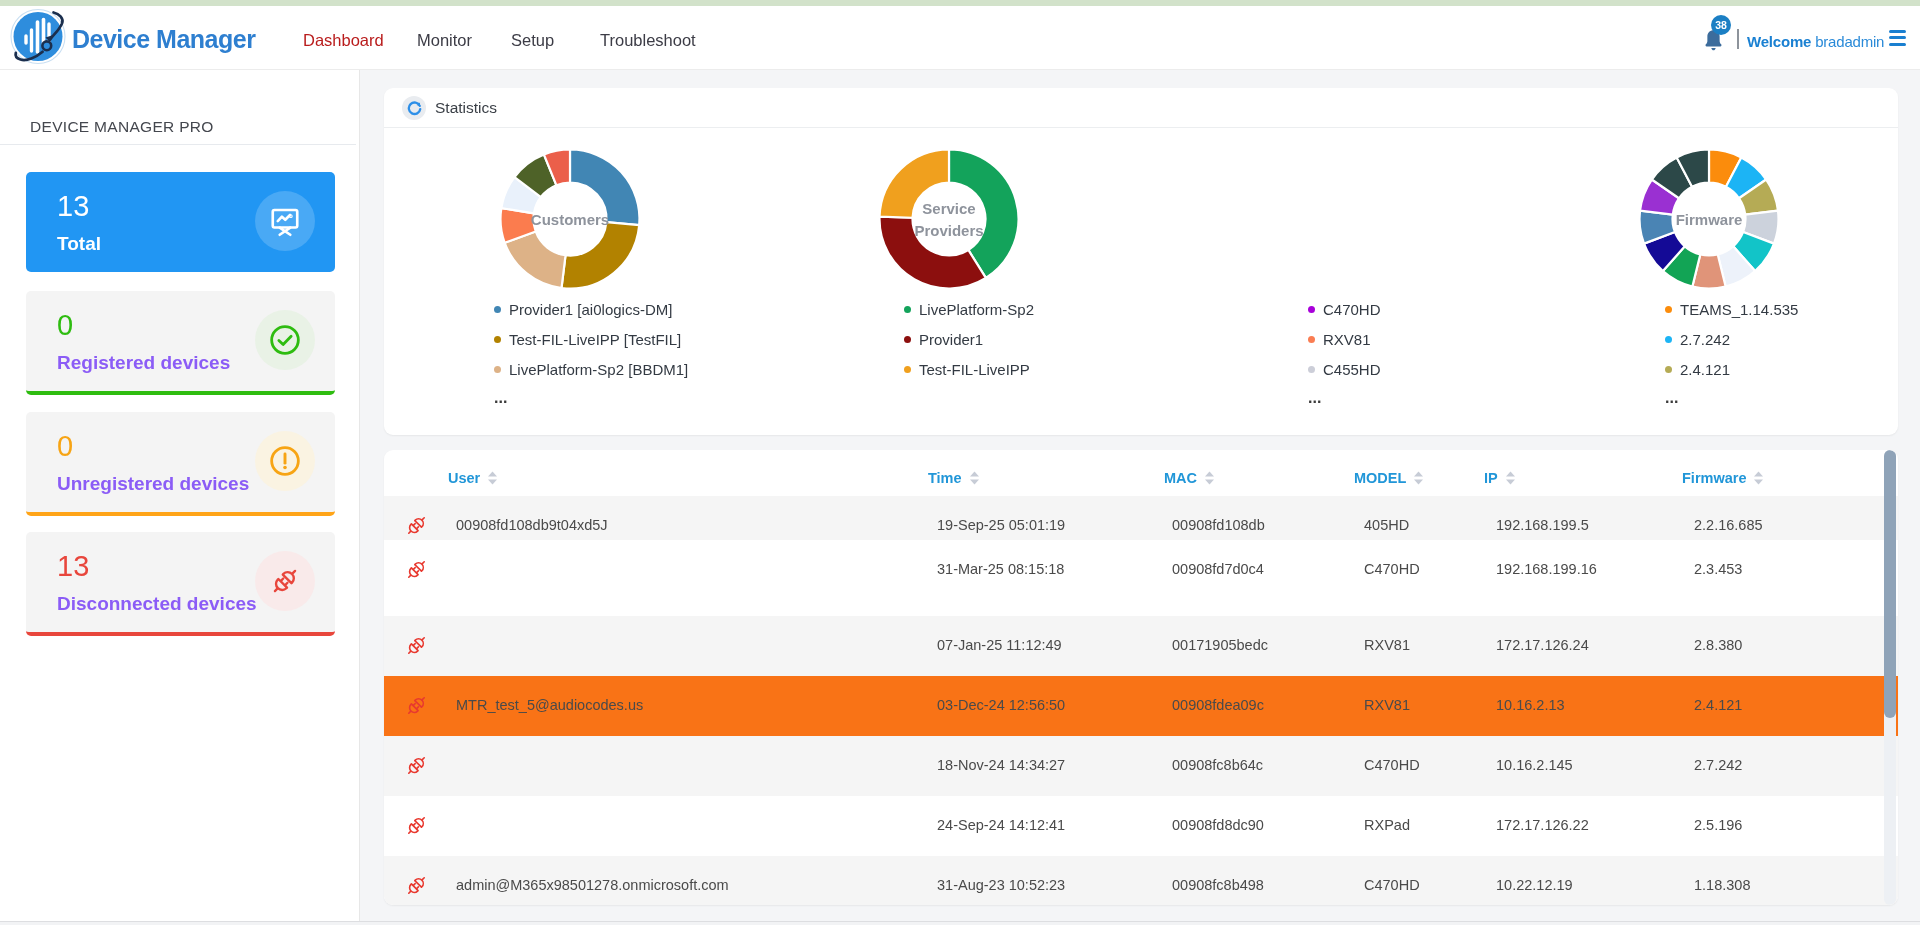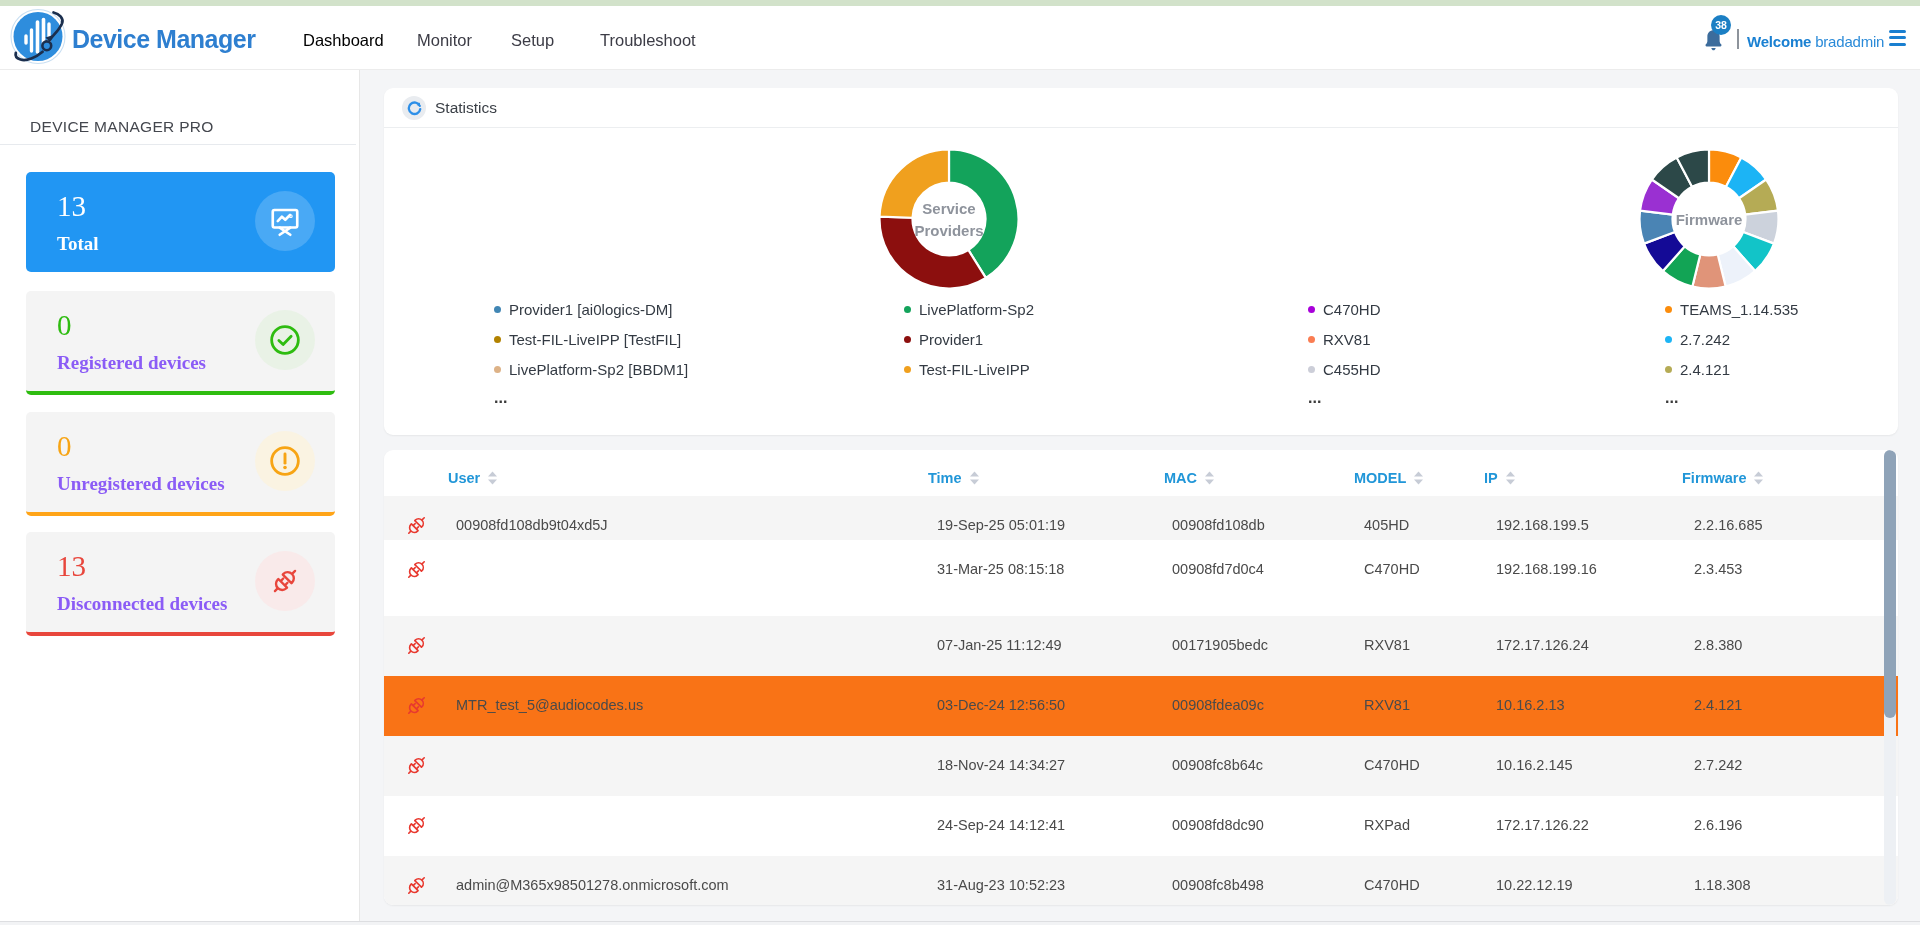--- a/index.html
+++ b/index.html
@@ -1,32 +1,32 @@
 <!DOCTYPE html>
 <html><head><meta charset="utf-8"><style>
 * { margin:0; padding:0; box-sizing:border-box; }
 html,body { width:1920px; height:925px; overflow:hidden; font-family:"Liberation Sans",sans-serif; background:#f4f5f7; }
 #topstrip { position:absolute; left:0; top:0; width:1920px; height:6px; background:#d2e2ca; }
 #header { position:absolute; left:0; top:6px; width:1920px; height:64px; background:#fff; border-bottom:1px solid #ececec; }
 #logo { position:absolute; left:4px; top:-4px; }
 #apptitle { position:absolute; left:72px; top:19px; font-size:25px; font-weight:700; color:#2e7fd0; letter-spacing:-0.5px; }
 .nav { position:absolute; top:25px; font-size:16.5px; color:#3c3c46; }
-#nav1 { left:303px; color:#000000; }
+#nav1 { left:303px; color:#b91c1c; }
 #nav2 { left:417px; } #nav3 { left:511px; } #nav4 { left:600px; }
 #bell { position:absolute; left:1702px; top:22px; }
 #badge { position:absolute; left:1711px; top:9px; width:20px; height:20px; border-radius:50%; background:#1b7fc4; color:#fff; font-size:10.5px; font-weight:700; text-align:center; line-height:20px; }
 #vsep { position:absolute; left:1737px; top:23px; width:1.5px; height:20px; background:#8d939b; }
 #welcome { position:absolute; left:1747px; top:27px; font-size:15px; letter-spacing:-0.2px; color:#1a80d2; font-weight:700; }
 #welcome span { font-weight:400; color:#2a8ad8; }
 #burger { position:absolute; left:1889px; top:24px; width:16.5px; }
 #burger div { height:3px; background:#1a7fd0; margin-bottom:3.4px; border-radius:1.5px; }
 #sidebar { position:absolute; left:0; top:70px; width:360px; height:852px; background:#fff; border-right:1px solid #e7e7e7; }
 #sbtitle { position:absolute; left:30px; top:48px; font-size:15.5px; color:#44474e; letter-spacing:0.3px; }
 #sbline { position:absolute; left:0; top:74px; width:356px; border-bottom:1px solid #e7eaee; }
-.card { position:absolute; left:26px; width:309px; height:100px; background:#f4f4f4; border-radius:5px;font-family:Liberation Serif, serif; }
+.card { position:absolute; left:26px; width:309px; height:100px; background:#f4f4f4; border-radius:5px; }
 .card .num { position:absolute; left:31px; top:19px; font-size:29px; line-height:1.1; }
 .card .lbl { position:absolute; left:31px; top:61px; font-size:19px; font-weight:700; color:#8b5cf6; }
 .card .iconc { position:absolute; left:229px; top:19px; width:60px; height:60px; border-radius:50%; display:flex; align-items:center; justify-content:center; }
 #card1 { top:102px; background:#2196f3; }
 #card1 .num, #card1 .lbl { color:#fff; }
 #card1 .iconc { background:rgba(255,255,255,0.18); }
 #card2 { top:221px; height:104px; border-bottom:4px solid #2ebc10; }
 #card2 .num { color:#2ebc10; }
 #card2 .iconc { background:#e9f2e6; }
 #card3 { top:342px; height:104px; border-bottom:4px solid #ffa417; }
@@ -149,20 +149,30 @@
 </div>
 <div id="stats">
   <div id="statshead"></div>
   <div id="statsicon">
       <svg width="15" height="15" viewBox="0 0 16 16" style="display:block">
 <path d="M13.6,5.2 A6.1,6.1 0 1 0 14.1,8.6" fill="none" stroke="#2d8fe8" stroke-width="2.5" stroke-linecap="round"></path>
 <path d="M13.9,1.6 L13.7,5.6 L10.2,4.3 Z" fill="#2d8fe8"></path>
 </svg>
     </div>
   <div id="statslbl">Statistics</div>
+  <div class="donut" style="left:106px"><svg width="160" height="160" viewBox="0 0 160 160">
+        <path d="M80.00,10.50 A69.5,69.5 0 0 1 149.24,86.06 L116.36,83.18 A36.5,36.5 0 0 0 80.00,43.50 Z" fill="#4186b4" stroke="#ffffff" stroke-width="2.2" stroke-linejoin="round"></path>
+        <path d="M149.24,86.06 A69.5,69.5 0 0 1 71.53,148.98 L75.55,116.23 A36.5,36.5 0 0 0 116.36,83.18 Z" fill="#b28200" stroke="#ffffff" stroke-width="2.2" stroke-linejoin="round"></path>
+        <path d="M71.53,148.98 A69.5,69.5 0 0 1 14.69,103.77 L45.70,92.48 A36.5,36.5 0 0 0 75.55,116.23 Z" fill="#ddb287" stroke="#ffffff" stroke-width="2.2" stroke-linejoin="round"></path>
+        <path d="M14.69,103.77 A69.5,69.5 0 0 1 11.36,69.13 L43.95,74.29 A36.5,36.5 0 0 0 45.70,92.48 Z" fill="#fb7c4e" stroke="#ffffff" stroke-width="2.2" stroke-linejoin="round"></path>
+        <path d="M11.36,69.13 A69.5,69.5 0 0 1 24.49,38.17 L50.85,58.03 A36.5,36.5 0 0 0 43.95,74.29 Z" fill="#e9f1fb" stroke="#ffffff" stroke-width="2.2" stroke-linejoin="round"></path>
+        <path d="M24.49,38.17 A69.5,69.5 0 0 1 53.96,15.56 L66.33,46.16 A36.5,36.5 0 0 0 50.85,58.03 Z" fill="#4e6228" stroke="#ffffff" stroke-width="2.2" stroke-linejoin="round"></path>
+        <path d="M53.96,15.56 A69.5,69.5 0 0 1 80.00,10.50 L80.00,43.50 A36.5,36.5 0 0 0 66.33,46.16 Z" fill="#eb5f4a" stroke="#ffffff" stroke-width="2.2" stroke-linejoin="round"></path>
+        <text x="80" y="85.5" text-anchor="middle" font-size="15" font-weight="700" fill="#8e939c" font-family="Liberation Sans, sans-serif">Customers</text>
+      </svg></div>
   <div class="donut" style="left:485px"><svg width="160" height="160" viewBox="0 0 160 160">
         <path d="M80.00,10.50 A69.5,69.5 0 0 1 116.83,138.94 L99.34,110.95 A36.5,36.5 0 0 0 80.00,43.50 Z" fill="#13a35b" stroke="#ffffff" stroke-width="2.2" stroke-linejoin="round"></path>
         <path d="M116.83,138.94 A69.5,69.5 0 0 1 10.54,77.57 L43.52,78.73 A36.5,36.5 0 0 0 99.34,110.95 Z" fill="#8c0f0e" stroke="#ffffff" stroke-width="2.2" stroke-linejoin="round"></path>
         <path d="M10.54,77.57 A69.5,69.5 0 0 1 80.00,10.50 L80.00,43.50 A36.5,36.5 0 0 0 43.52,78.73 Z" fill="#f0a01e" stroke="#ffffff" stroke-width="2.2" stroke-linejoin="round"></path>
         <text x="80" y="74.5" text-anchor="middle" font-size="15" font-weight="700" fill="#8e939c" font-family="Liberation Sans, sans-serif">Service</text>
         <text x="80" y="96.5" text-anchor="middle" font-size="15" font-weight="700" fill="#8e939c" font-family="Liberation Sans, sans-serif">Providers</text>
       </svg></div>
   <div class="donut" style="left:1245px"><svg width="160" height="160" viewBox="0 0 160 160">
         <path d="M80.00,10.50 A69.5,69.5 0 0 1 112.30,18.46 L96.96,47.68 A36.5,36.5 0 0 0 80.00,43.50 Z" fill="#fb8c0c" stroke="#ffffff" stroke-width="2.2" stroke-linejoin="round"></path>
         <path d="M112.30,18.46 A69.5,69.5 0 0 1 137.20,40.52 L110.04,59.27 A36.5,36.5 0 0 0 96.96,47.68 Z" fill="#1cb4f5" stroke="#ffffff" stroke-width="2.2" stroke-linejoin="round"></path>
@@ -334,21 +344,21 @@
 <path d="M7.1,14.6 L16.9,14.6 L16.9,15.3 C16.9,18 14.7,20.1 12,20.1 C9.3,20.1 7.1,18 7.1,15.3 Z"></path>
 <path d="M12,20.7 L12,23.4"></path>
 </g>
         </svg>
       </span>
 <span class="td" style="left:72px"></span>
 <span class="td" style="left:553px">24-Sep-24 14:12:41</span>
 <span class="td" style="left:788px">00908fd8dc90</span>
 <span class="td" style="left:980px">RXPad</span>
 <span class="td" style="left:1112px">172.17.126.22</span>
-<span class="td" style="left:1310px">2.6.196</span>
+<span class="td" style="left:1310px">2.5.196</span>
 </div>
 <div class="trow" style="top:406px;background:#f5f5f5">
 <span class="plug">
         <svg width="23" height="23" viewBox="0 0 24 24" style="display:block">
 <g transform="rotate(45 12 12)" fill="none" stroke="#e8392f" stroke-width="1.7" stroke-linecap="round" stroke-linejoin="round">
 <path d="M12,0.6 L12,3.4"></path>
 <path d="M7.1,8.9 C7.1,6.2 9.3,4.1 12,4.1 C14.7,4.1 16.9,6.2 16.9,8.9 L16.9,9.6 L7.1,9.6 Z"></path>
 <path d="M9.6,11.6 L9.6,14.2 M14.4,11.6 L14.4,14.2"></path>
 <path d="M7.1,14.6 L16.9,14.6 L16.9,15.3 C16.9,18 14.7,20.1 12,20.1 C9.3,20.1 7.1,18 7.1,15.3 Z"></path>
 <path d="M12,20.7 L12,23.4"></path>

